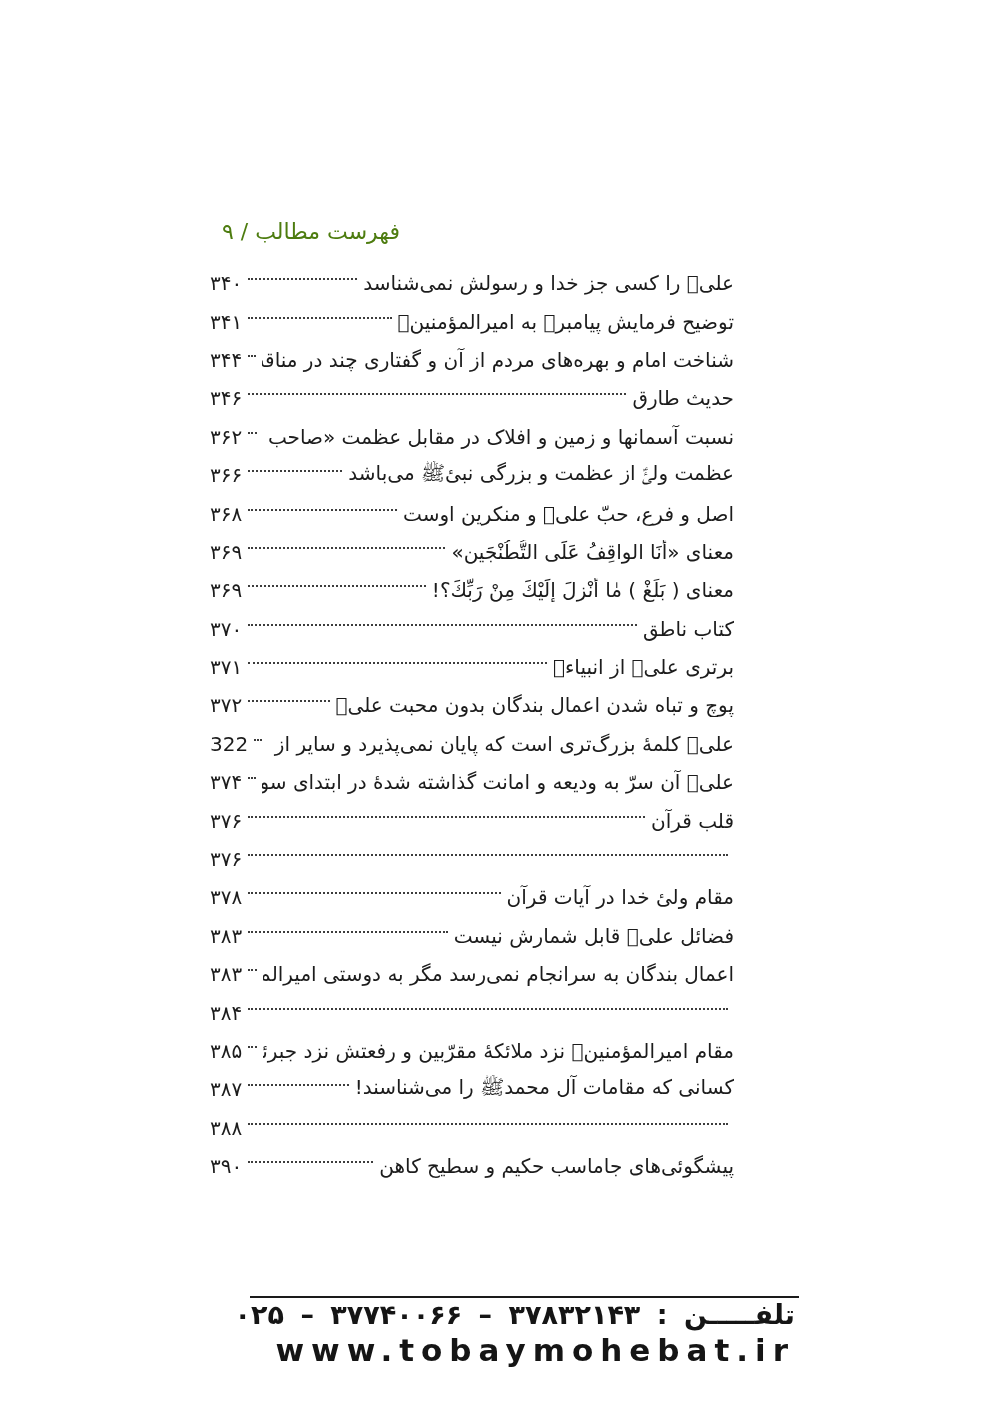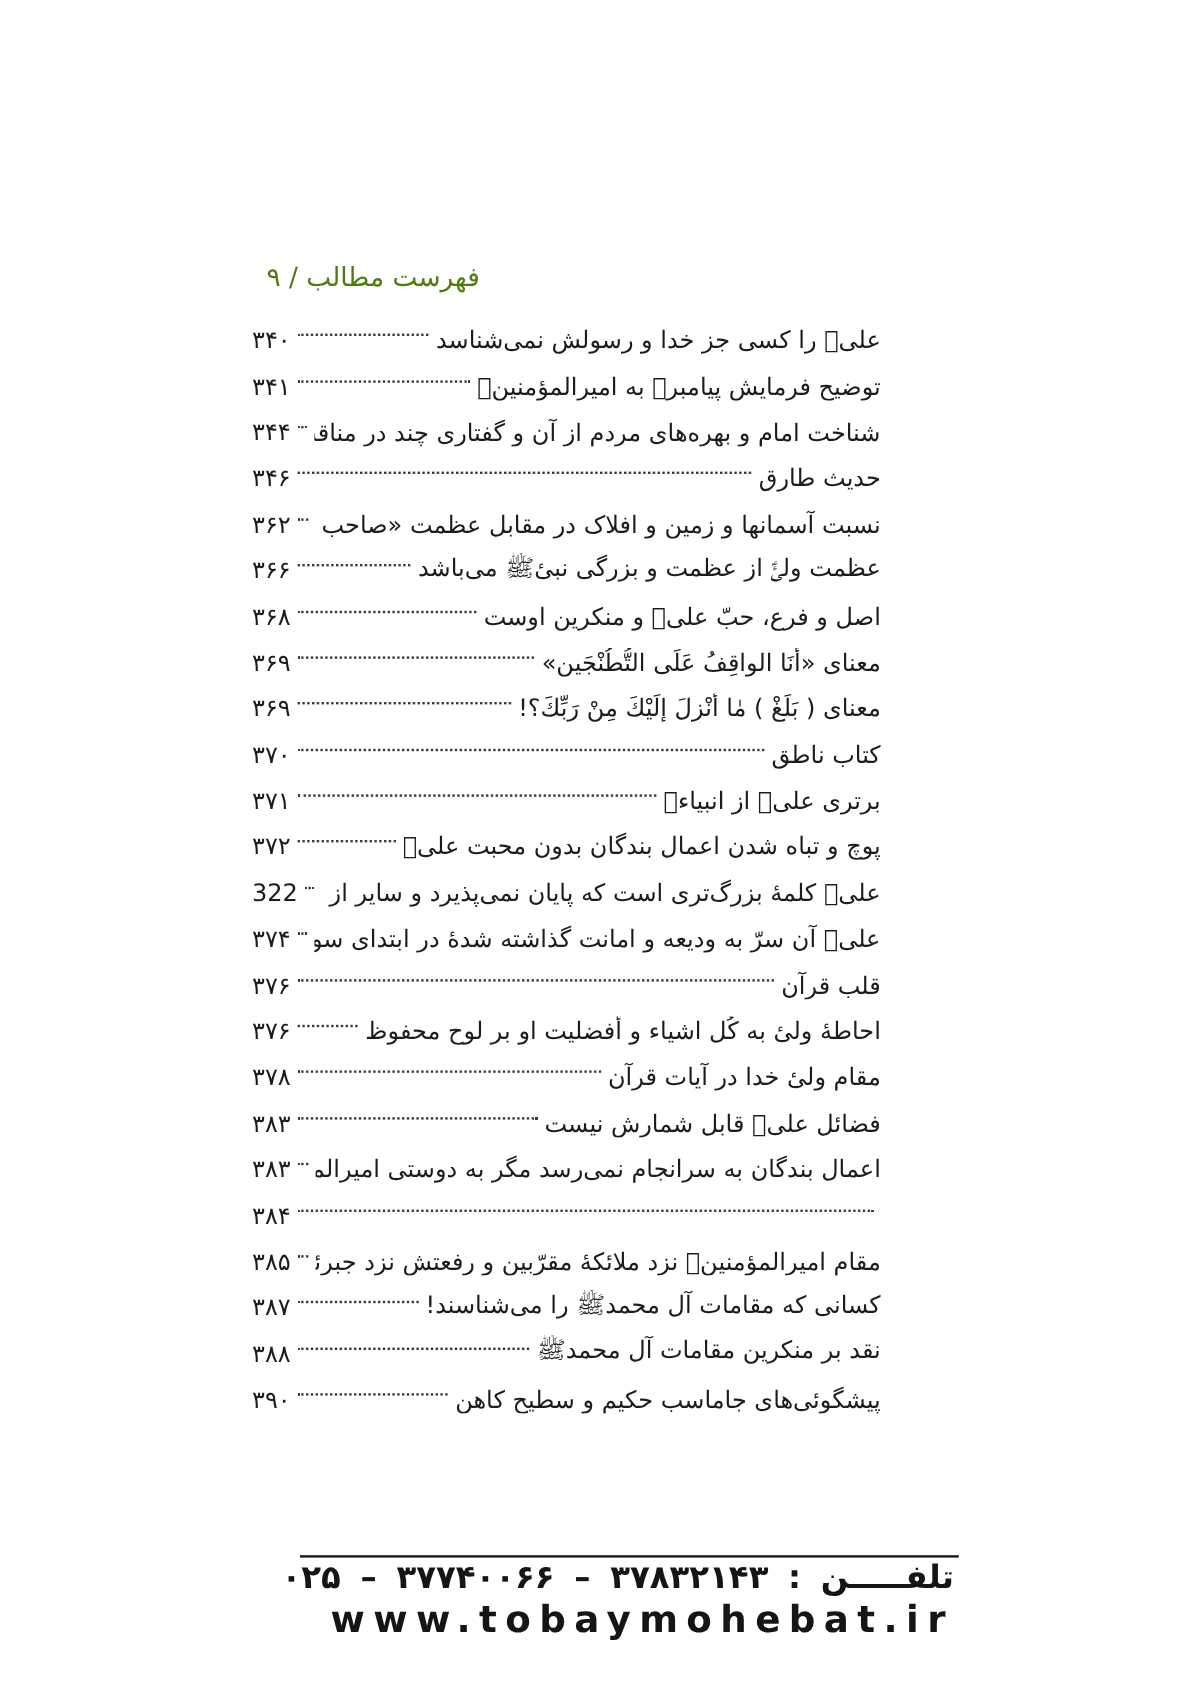--- a/index.html
+++ b/index.html
@@ -166,21 +166,20 @@
       <span class="entry-title">علیؑ آن سرّ به ودیعه و امانت گذاشته شدهٔ در ابتدای سوره‌های قرآن است</span>
       <span class="leader"></span>
       <span class="pagenum">۳۷۴</span>
     </div>
     <div class="toc-entry">
       <span class="entry-title">قلب قرآن</span>
       <span class="leader"></span>
       <span class="pagenum">۳۷۶</span>
     </div>
     <div class="toc-entry">
-      <span class="entry-title">احاطهٔ ولیٔ به کُل اشیاء و أفضلیت او بر لوح محفوظ</span>
       <span class="leader"></span>
       <span class="pagenum">۳۷۶</span>
     </div>
     <div class="toc-entry">
       <span class="entry-title">مقام ولیٔ خدا در آیات قرآن</span>
       <span class="leader"></span>
       <span class="pagenum">۳۷۸</span>
     </div>
     <div class="toc-entry">
       <span class="entry-title">فضائل علیؑ قابل شمارش نیست</span>
@@ -200,21 +199,20 @@
       <span class="entry-title">مقام امیرالمؤمنینؑ نزد ملائکهٔ مقرّبین و رفعتش نزد جبرئیل أمین!</span>
       <span class="leader"></span>
       <span class="pagenum">۳۸۵</span>
     </div>
     <div class="toc-entry">
       <span class="entry-title">کسانی که مقامات آل محمدﷺ را می‌شناسند!</span>
       <span class="leader"></span>
       <span class="pagenum">۳۸۷</span>
     </div>
     <div class="toc-entry">
-      <span class="entry-title">نقد بر منکرین مقامات آل محمدﷺ</span>
       <span class="leader"></span>
       <span class="pagenum">۳۸۸</span>
     </div>
     <div class="toc-entry">
       <span class="entry-title">پیشگوئی‌های جاماسب حکیم و سطیح کاهن</span>
       <span class="leader"></span>
       <span class="pagenum">۳۹۰</span>
     </div>
   </div>
 

